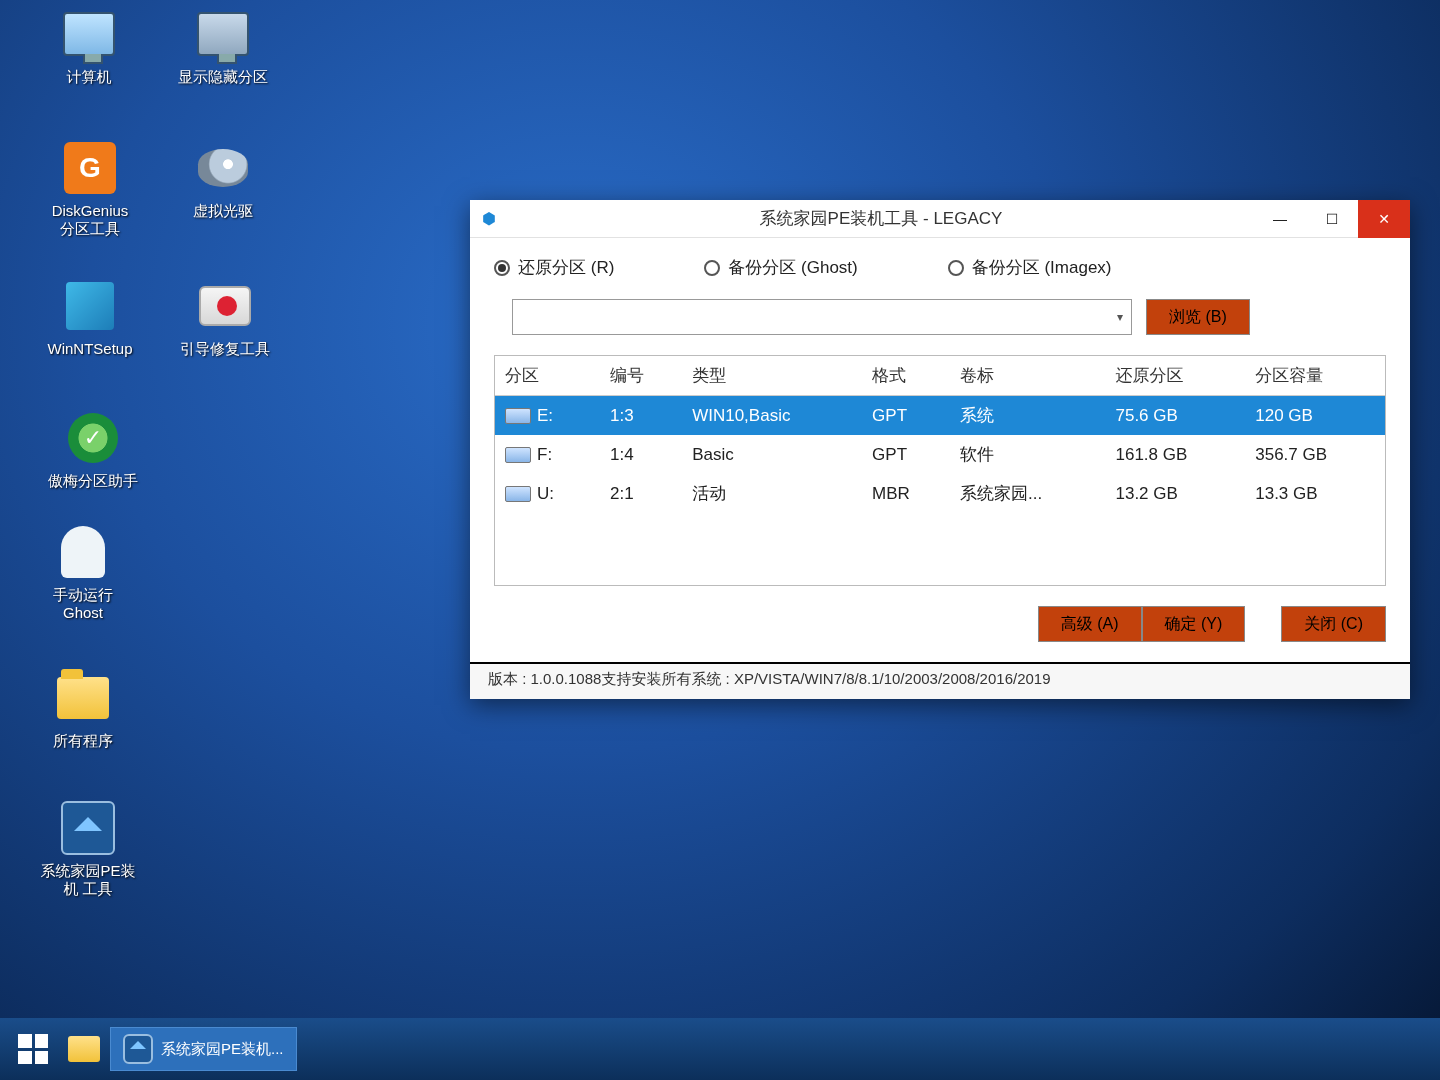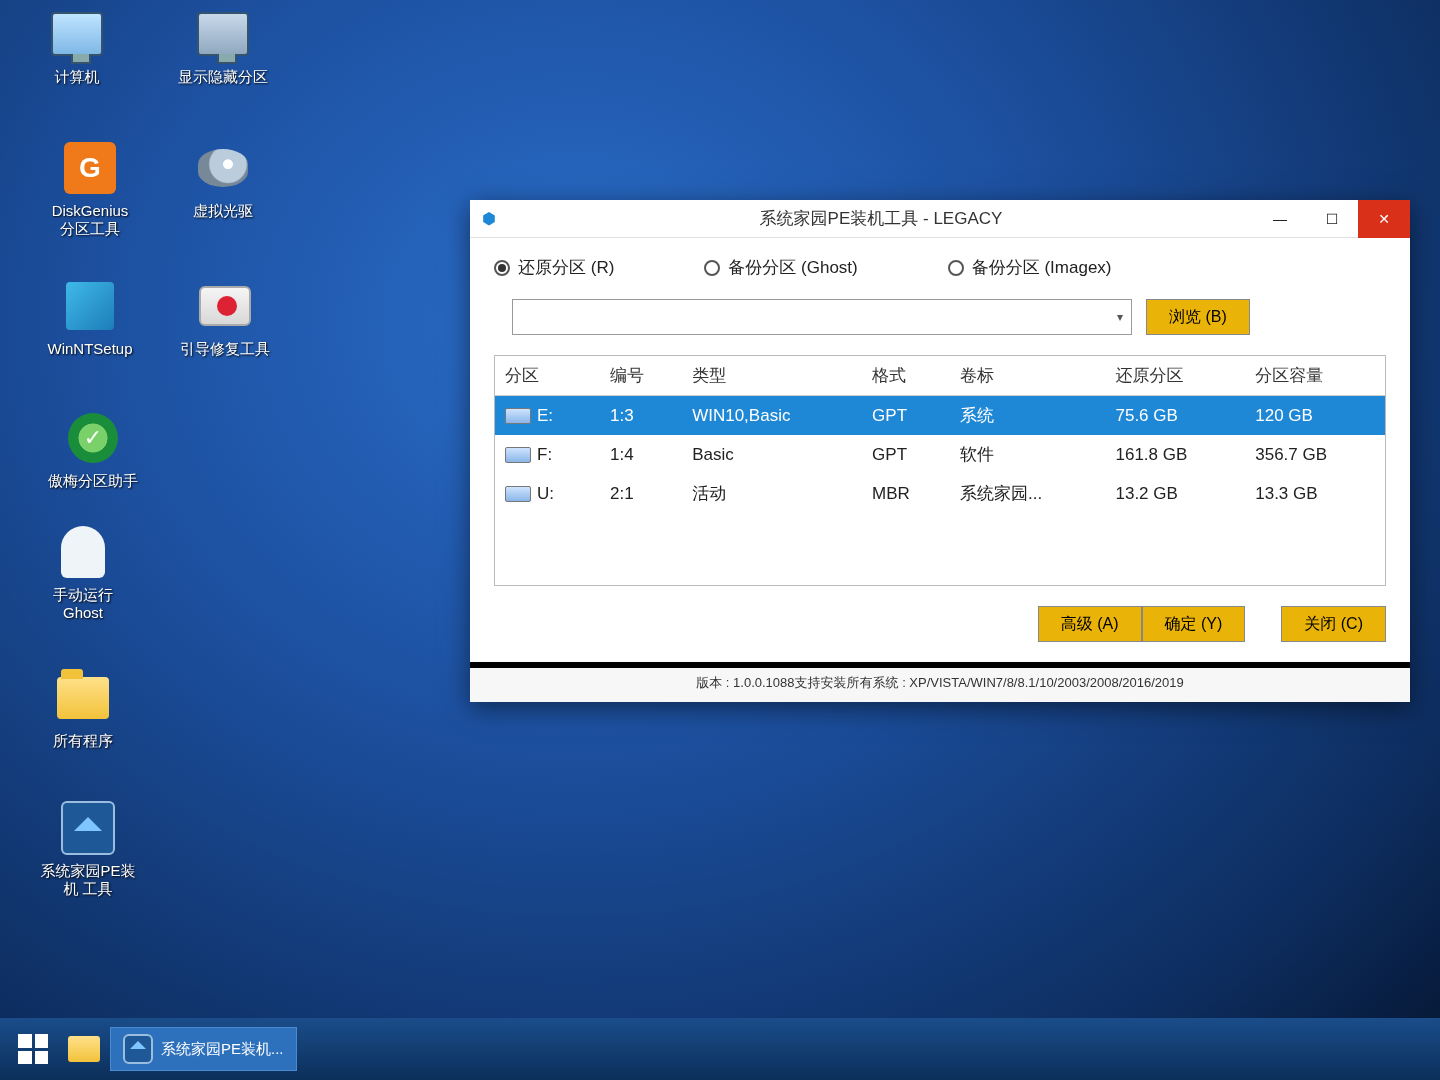--- a/index.html
+++ b/index.html
@@ -27,33 +27,33 @@
 .win-btn.close { background:#d9301a; color:#fff; }
 .content { padding: 18px 24px 6px; }
 .radios { display:flex; gap: 90px; margin-bottom: 30px; font-size:17px; }
 .radio-opt { display:flex; align-items:center; gap:8px; cursor:pointer; }
 .radio-dot { width:16px; height:16px; border:2px solid #555; border-radius:50%; display:inline-flex; align-items:center; justify-content:center; }
 .radio-dot.sel::after { content:""; width:8px; height:8px; background:#333; border-radius:50%; }
 .path-row { display:flex; align-items:center; gap:14px; margin-bottom: 20px; }
 .path-row label { font-size:17px; }
 .combo { flex:0 0 620px; height:36px; border:1px solid #999; background:#fff; display:flex; align-items:center; justify-content:flex-end; padding:0 8px; cursor:pointer; }
 .combo .chev { font-size:12px; color:#555; }
-.btn { height:36px; padding: 0 22px; border:1px solid #888; background:#eab308; font-size:16px; cursor:pointer; }
+.btn { height:36px; padding: 0 22px; border:1px solid #888; background:#c2410c; font-size:16px; cursor:pointer; }
 
 .table-wrap { border:1px solid #bbb; margin-bottom: 20px; }
 table { width:100%; border-collapse:collapse; font-size:17px; }
 th { text-align:left; font-weight:400; padding:8px 10px; border-bottom:1px solid #ccc; background:#fff; color:#333; }
 td { padding:8px 10px; }
 tr.row { cursor:pointer; }
 tr.row.selected { background:#1e88d6; color:#fff; }
 .drive-ico { display:inline-block; width:26px; height:16px; background:linear-gradient(#cfe4ff,#8ab6e8); border:1px solid #777; border-radius:2px; margin-right:6px; vertical-align:middle; }
 tbody tr:last-child td { padding-bottom: 80px; }
 .bottom-row { display:flex; justify-content:flex-end; margin-bottom: 14px; }
 .bottom-row .right { display:flex; gap:36px; }
-.statusbar { display:flex; justify-content:center; padding: 6px 18px 10px; font-size:13px; background:#f7f7f7; border-top:6px solid #000000; color:#333; }
+.statusbar { display:flex; justify-content:flex-start; padding: 6px 18px 10px; font-size:15px; background:#f7f7f7; border-top:2px solid #000000; color:#333; }
 
 .svg-monitor { width:52px; height:44px; background:linear-gradient(#bfe4ff,#7fb8e6); border:2px solid #34536f; border-radius:4px; position:relative; }
 .svg-monitor::after { content:""; position:absolute; left:18px; bottom:-10px; width:16px; height:8px; background:#8aa; border:2px solid #34536f; border-top:none; }
 .svg-cd { width:50px; height:38px; background:radial-gradient(circle at 60% 40%, #fff 0 12%, #bcd 14% 48%, #789 52% 100%); border-radius:50%/40%; }
 .svg-dg { width:52px; height:52px; background:#f07a1a; border-radius:6px; display:flex; align-items:center; justify-content:center; font-weight:bold; font-size:28px; color:#fff; }
 .svg-box { width:52px; height:40px; background:linear-gradient(#f5f5f5,#d8d8d8); border:2px solid #aaa; border-radius:6px; position:relative; }
 .svg-box::after { content:""; position:absolute; left:16px; top:8px; width:20px; height:20px; background:#d23; border-radius:50%; }
 .svg-ntsetup { width:48px; height:48px; background:linear-gradient(135deg,#3fb9e8,#1d7db8); border-radius:4px; }
 .svg-disk { width:50px; height:50px; background:radial-gradient(circle,#7ad16a 0 40%,#1a8d3a 42% 100%); border-radius:50%; position:relative; }
 .svg-disk::after { content:"✓"; position:absolute; inset:0; display:flex; align-items:center; justify-content:center; color:#fff; font-size:22px; }
@@ -62,21 +62,21 @@
 .svg-folder::before { content:""; position:absolute; top:-8px; left:4px; width:22px; height:10px; background:#f2c23a; border-radius:3px 3px 0 0; }
 .svg-pe { width:54px; height:54px; background:#1e5896; border:2px solid #9abee0; border-radius:6px; display:flex; align-items:center; justify-content:center; }
 .svg-pe .roof { width:0;height:0;border-left:14px solid transparent;border-right:14px solid transparent;border-bottom:14px solid #7fc5ff; position:relative; top:-4px;}
 .svg-win { display:grid; grid-template:1fr 1fr/1fr 1fr; gap:3px; width:30px; height:30px; }
 .svg-win span { background:#fff; }
 .svg-fold-sm { width:32px; height:26px; background:linear-gradient(#ffe18a,#f2c23a); border-radius:3px; }
 </style>
 </head>
 <body>
 
-<div class="desktop-icon" style="left:22px;top:6px">
+<div class="desktop-icon" style="left:34px;top:6px">
   <div class="ico">
       <div class="svg-monitor"></div>
     </div>
   <div class="lbl">计算机</div>
 </div>
 <div class="desktop-icon" style="left:168px;top:6px">
   <div class="ico">
       <div class="svg-monitor" style="background:linear-gradient(#c8d9ea,#90a8bf)"></div>
     </div>
   <div class="lbl">显示隐藏分区</div>

